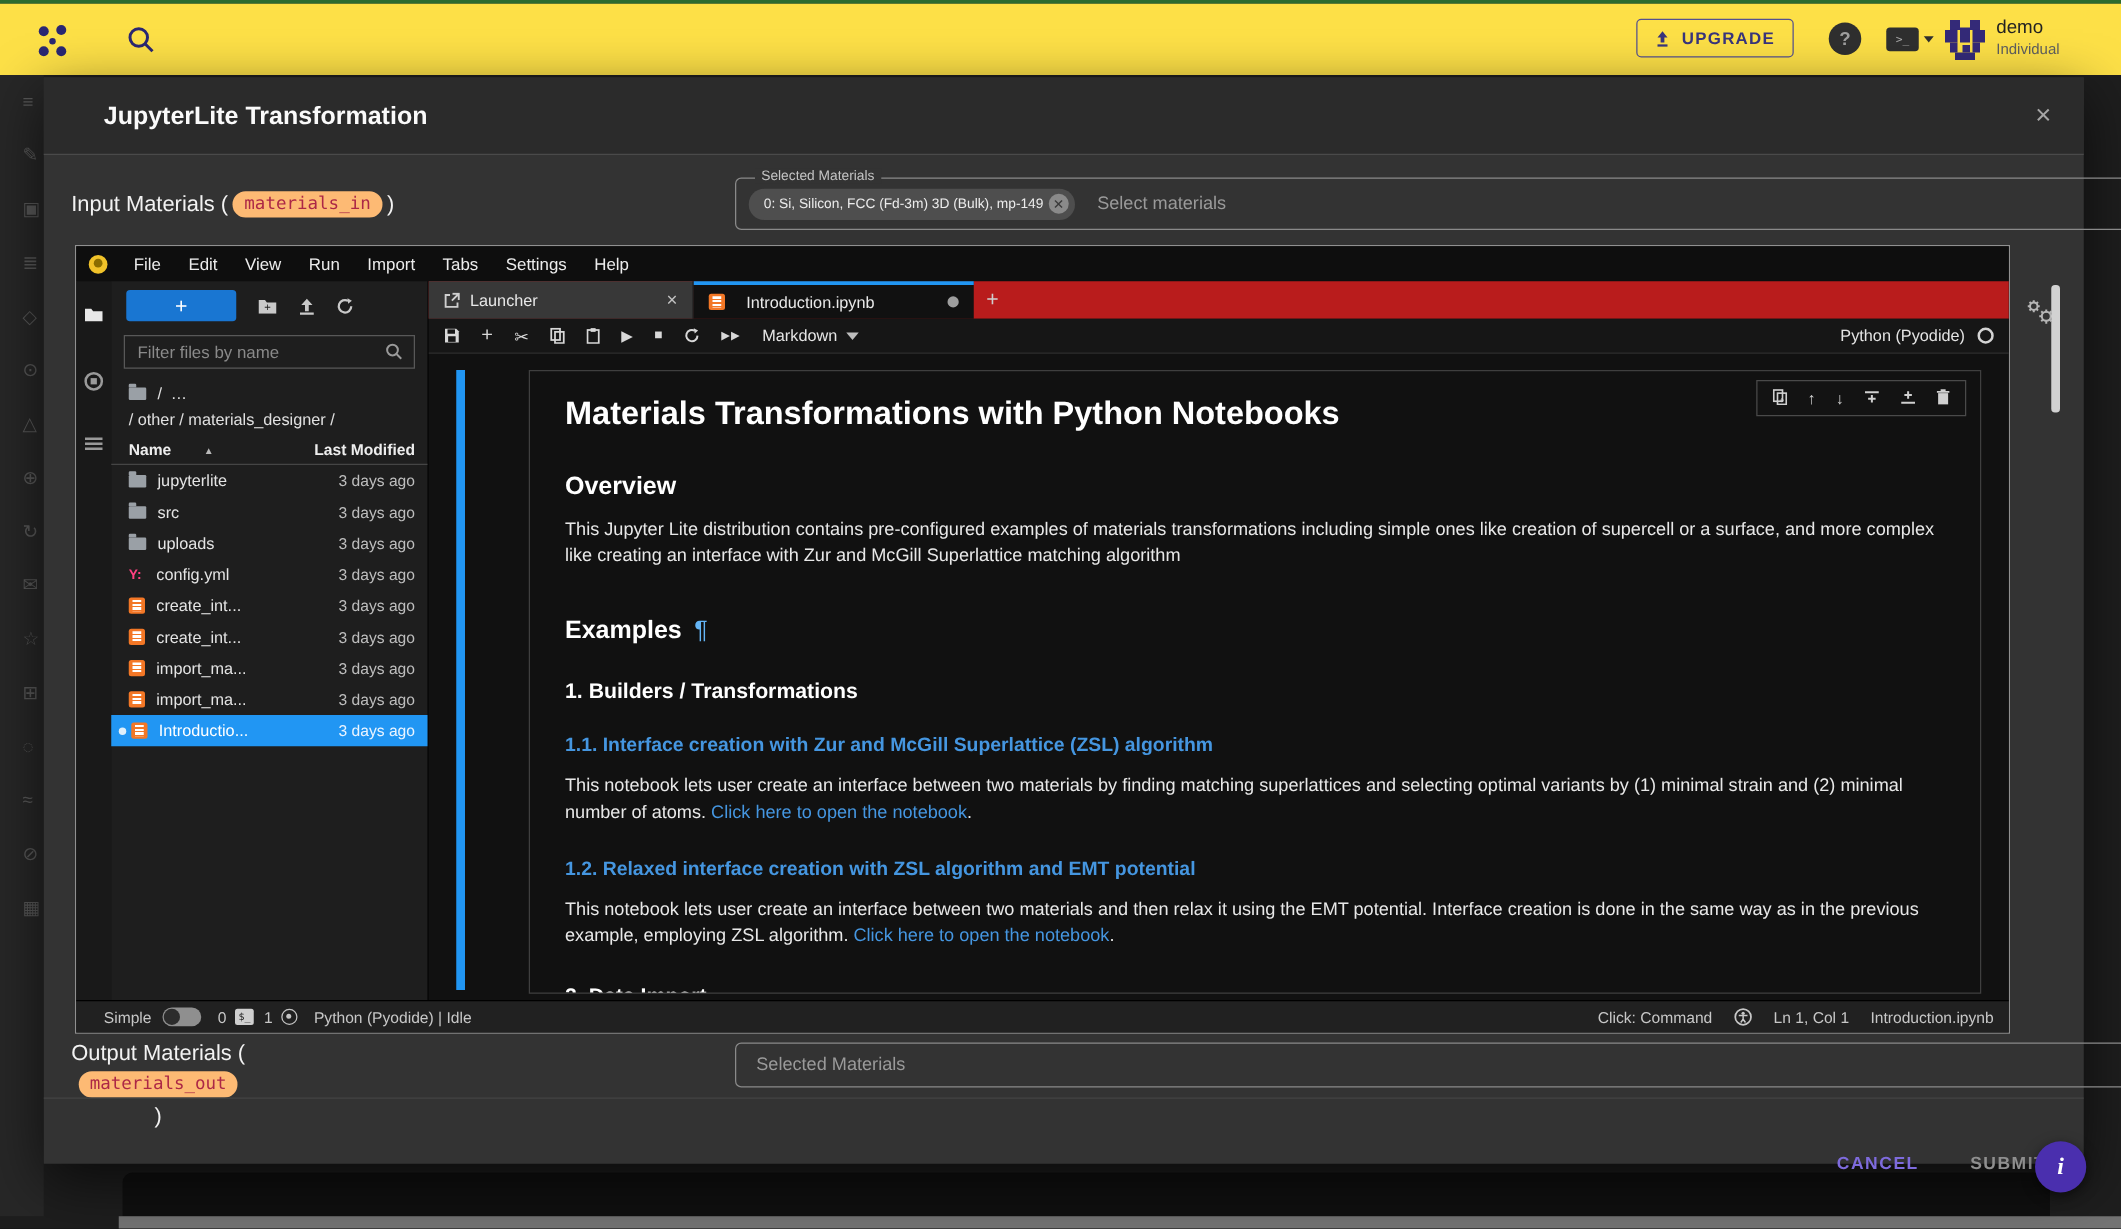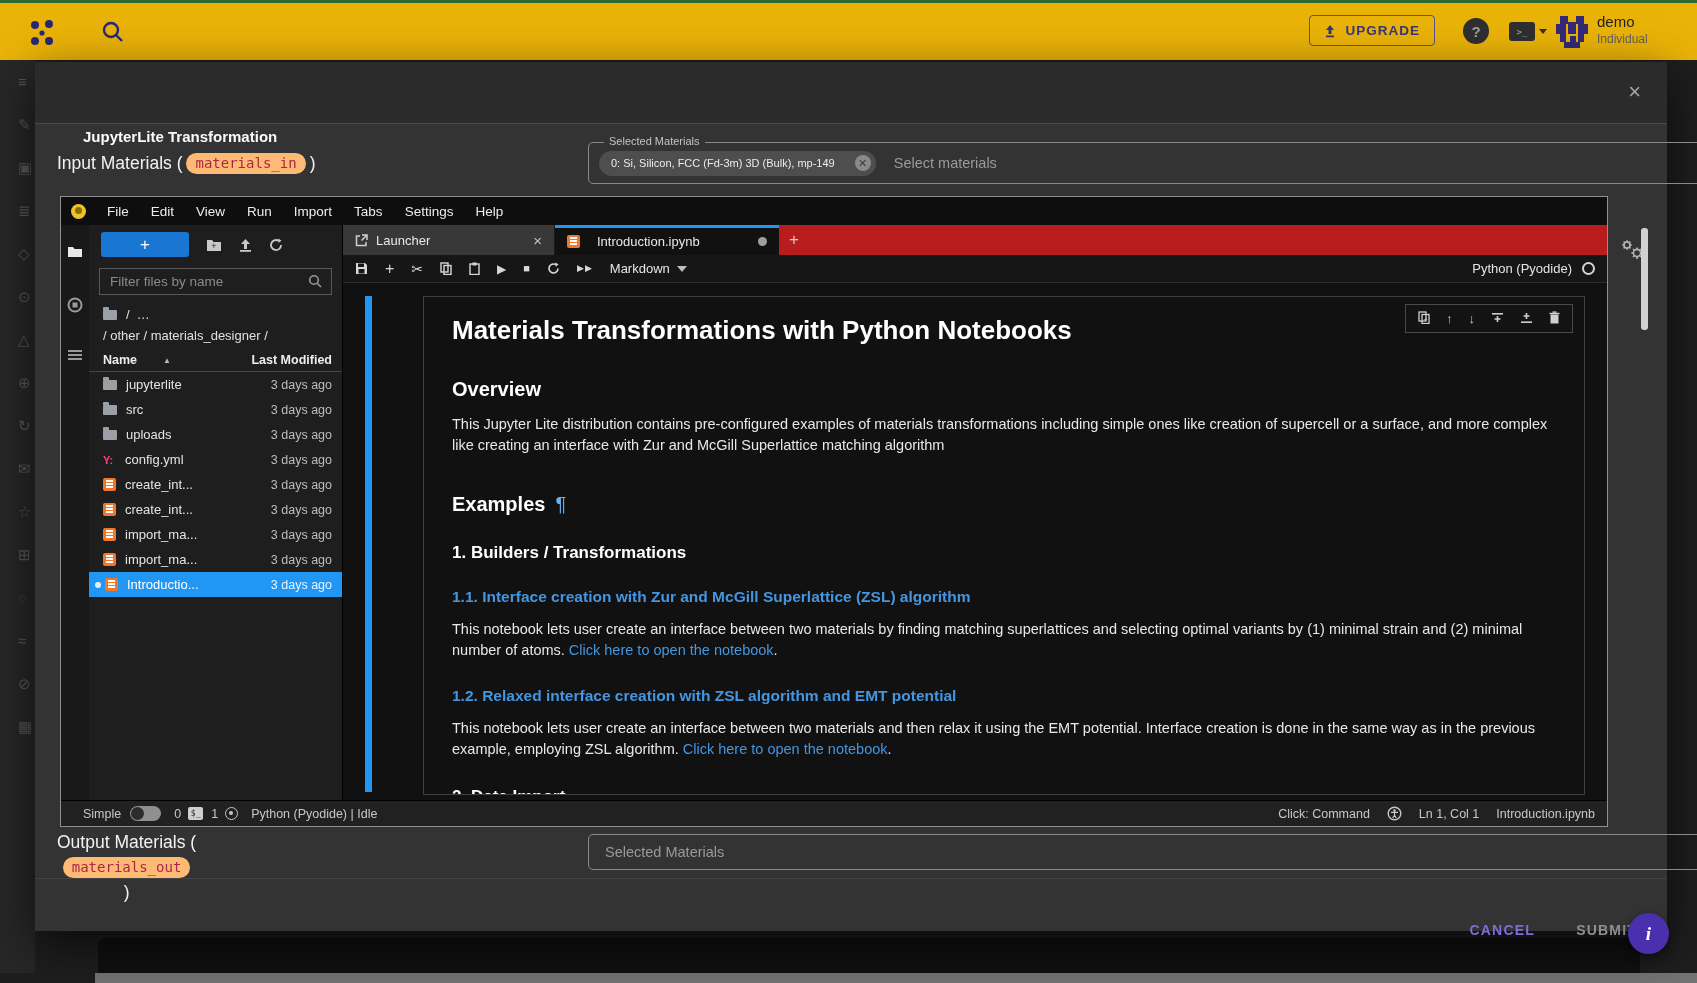--- a/index.html
+++ b/index.html
@@ -2,21 +2,21 @@
 <html><head>
 <meta charset="utf-8">
 <style>
   * { margin:0; padding:0; box-sizing:border-box; }
   html,body { background:#141414; }
   body { font-family:"Liberation Sans", sans-serif; }
   .screen { position:relative; width:1697px; height:983px; background:#1e1e1e; overflow:hidden; }
 
   
   .topline { position:absolute; left:0; top:0; right:0; height:3px; background:#2c6b2f; }
-  .topbar  { position:absolute; left:0; top:3px; right:0; height:57px; background:#eab308; }
+  .topbar  { position:absolute; left:0; top:3px; right:0; height:57px; background:#fde047; }
   .logo { position:absolute; left:24px; top:12px; }
   .search-ic { position:absolute; left:100px; top:16px; }
   .upgrade-btn { position:absolute; right:262px; top:12px; height:31px; padding:0 14px; border:1px solid #55518f;
     border-radius:4px; display:flex; align-items:center; gap:9px; color:#39357c; font-size:13.5px; font-weight:700;
     letter-spacing:1px; background:transparent; cursor:pointer; }
   .help-ic { position:absolute; right:208px; top:15px; width:26px; height:26px; border-radius:50%; background:#2f2f2f;
     color:#9f9f9f; display:flex; align-items:center; justify-content:center; font-size:15px; font-weight:700; }
   .term-ic { position:absolute; right:150px; top:19px; display:flex; align-items:center; gap:4px; }
   .term-box { width:26px; height:19px; border-radius:3px; background:#2f2f2f; color:#aaa; font-family:"DejaVu Sans Mono",monospace;
     font-size:9px; display:flex; align-items:center; justify-content:center; }
@@ -30,33 +30,33 @@
   .left-rail { position:absolute; left:0; top:60px; bottom:10px; width:35px; background:#272727; display:flex;
     flex-direction:column; align-items:flex-start; padding:14px 0 0 18px; gap:27px; }
   .left-rail span { font-size:15px; color:#585858; line-height:16px; }
   .bottom-card { position:absolute; left:98px; right:57px; top:938px; height:35px; background:#101010; border-radius:8px 8px 0 0; }
   .bottom-strip { position:absolute; left:95px; right:0; top:973px; height:10px; background:#747474; }
 
   
   .modal { position:absolute; left:35px; top:62px; width:1632px; height:869px; background:#333;
     box-shadow:0 14px 44px rgba(0,0,0,.65); }
   .modal-header { position:absolute; top:0; left:0; right:0; height:62px; background:#2b2b2b; border-bottom:1px solid #4a4a4a; }
-  .modal-title { position:absolute; left:48px; top:0; line-height:62px; font-size:15px; font-weight:700; color:#fafafa;margin-top:44px; }
+  .modal-title { position:absolute; left:48px; top:0; line-height:62px; font-size:20px; font-weight:700; color:#fafafa; }
   .modal-close { position:absolute; right:26px; top:17px; font-size:22px; color:#a6a6a6; cursor:pointer; line-height:26px; }
 
   .io-label { position:absolute; left:22px; height:42px; display:flex; align-items:center; gap:4px;
     font-size:17.5px; color:#f2f2f2; }
   .var-chip { font-family:"DejaVu Sans Mono", monospace; font-size:14px; color:#ac2746; background:#fdba74;
     padding:2px 9px 3px; border-radius:11px; }
 
   .mui-select { position:absolute; left:553px; width:1208px; border:1px solid #8a8a8a; border-radius:5px; }
   .sel-top { top:80px; height:42px; }
   .sel-legend { position:absolute; left:15px; top:-8px; background:#333; padding:0 5px; font-size:11px; color:#c4c4c4; }
   .sel-inner { position:absolute; inset:0; display:flex; align-items:center; padding:0 34px 0 10px; gap:18px; }
-  .mat-chip { background:#4e4e4e; border-radius:13px; height:25px; display:flex; align-items:center; gap:20px;
+  .mat-chip { background:#4e4e4e; border-radius:13px; height:25px; display:flex; align-items:center; gap:4px;
     padding:0 5px 0 12px; font-size:11px; color:#ececec; white-space:nowrap; }
   .chip-x { width:16px; height:16px; border-radius:50%; background:#8a8a8a; color:#3a3a3a; font-size:11px;
     display:flex; align-items:center; justify-content:center; cursor:pointer; }
   .sel-ph { font-size:14.5px; color:#9a9a9a; }
   .sel-caret { position:absolute; right:13px; top:50%; margin-top:-3px; width:0; height:0;
     border-left:6px solid transparent; border-right:6px solid transparent; border-top:7px solid #cfcfcf; }
   .sel-bottom { top:772px; height:36px; }
   .sel-bottom .sel-inner { padding-left:16px; }
 
   .gear-wrap { position:absolute; left:1584px; top:176px; color:#b5b5b5; }

